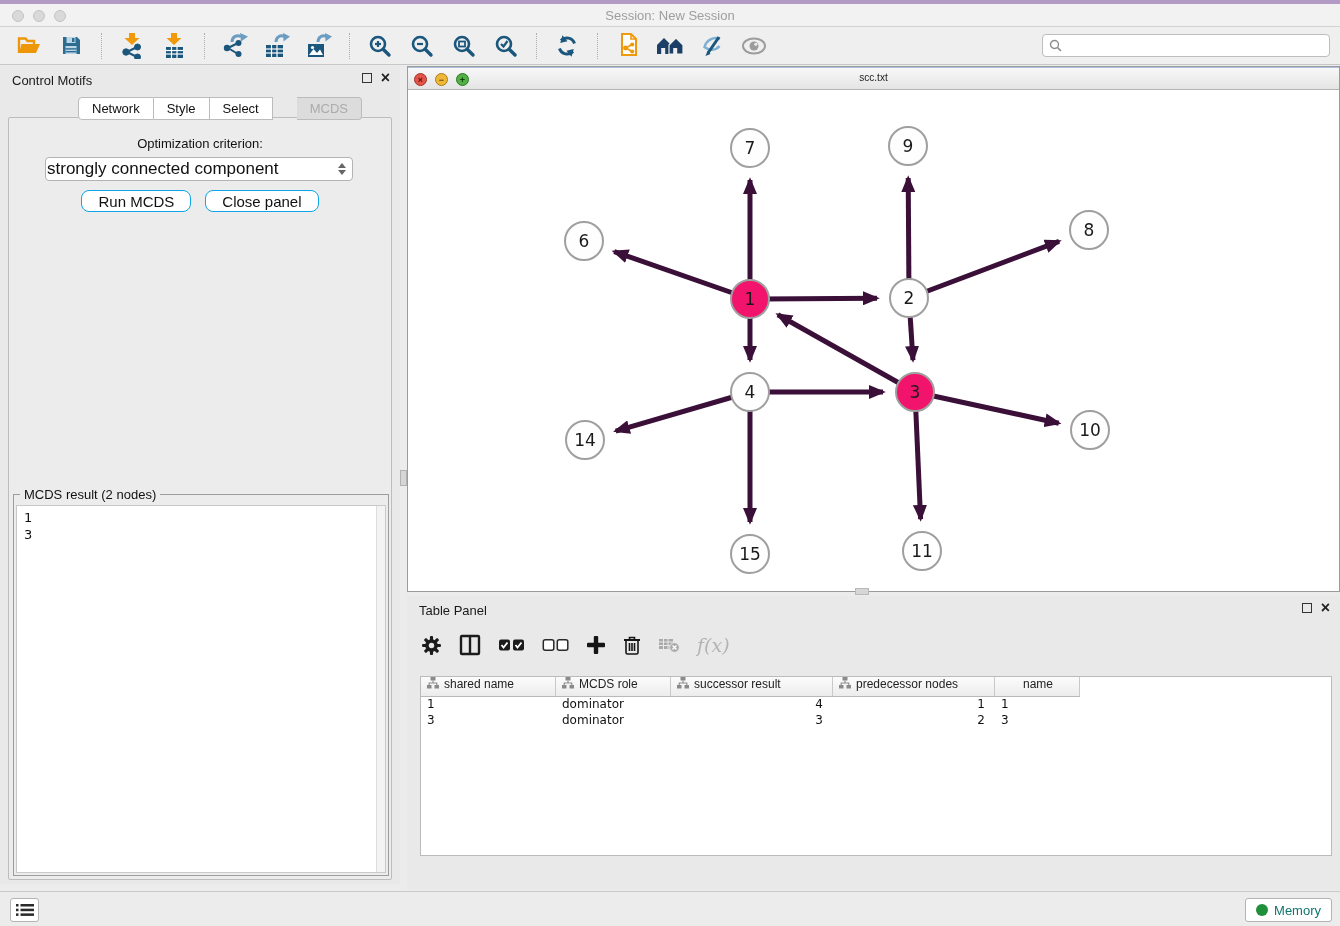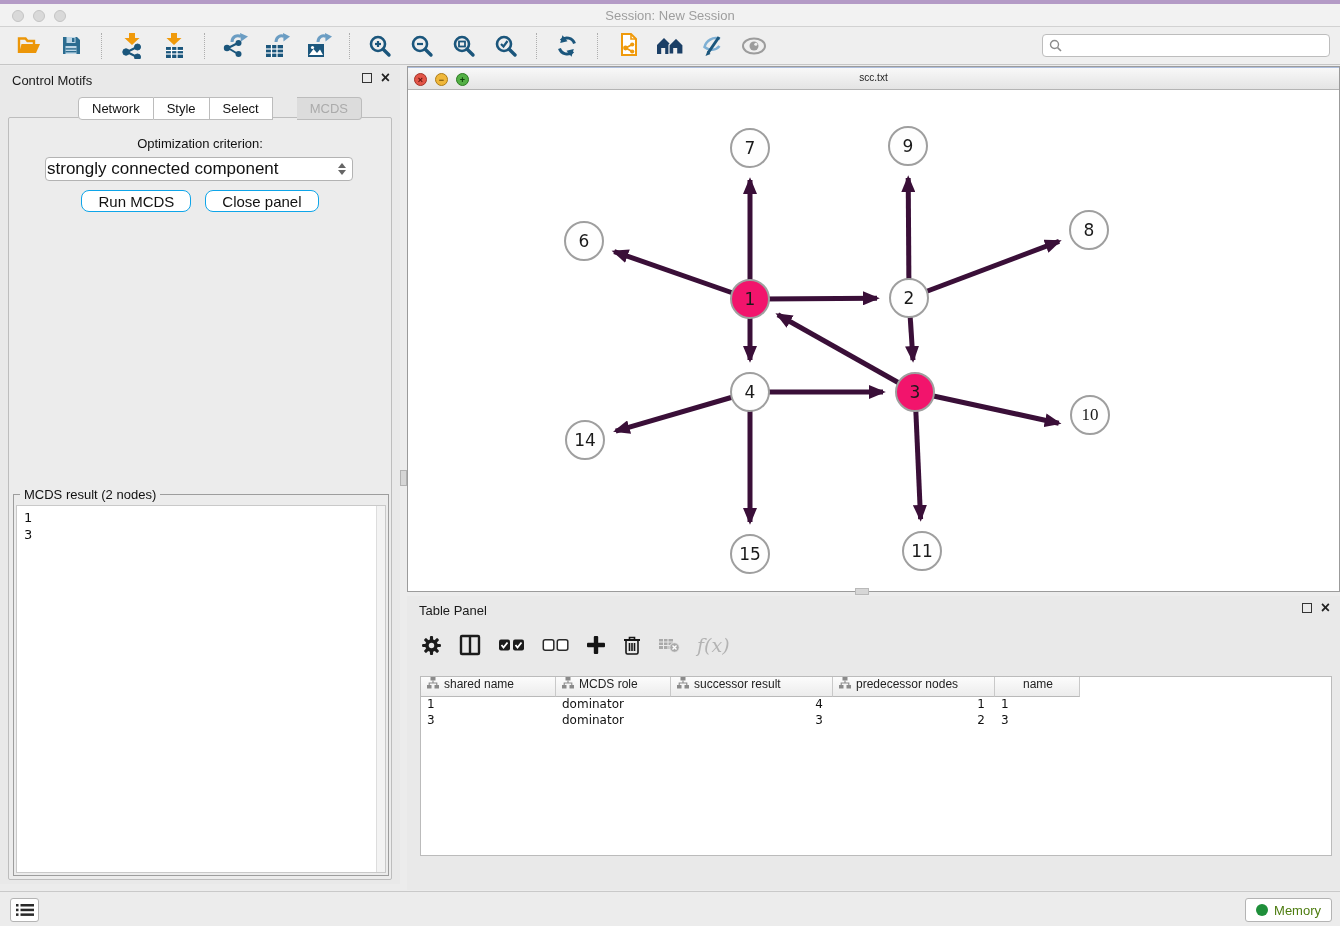--- a/index.html
+++ b/index.html
@@ -90,21 +90,21 @@
   .tp-tabs .tab { padding:4px 13px; font-size:13px; background:#fff; border:1px solid #ababab; border-left:none; color:#111; }
   .tp-tabs .tab:first-child { border-left:1px solid #ababab; border-top-left-radius:5px; border-bottom-left-radius:5px; }
   .tp-tabs .tab:last-child { border-top-right-radius:5px; border-bottom-right-radius:5px; }
   .tp-tabs .tab.active { background:#d2d2d2; color:#b2b2b2; }
 
   
   .statusbar { position:absolute; left:0; bottom:0; width:1340px; height:35px; background:#ececec; border-top:1px solid #c9c9c9; }
   .list-btn { position:absolute; left:10px; top:6px; width:29px; height:24px; background:#fff; border:1px solid #b4b4b4; border-radius:3px;
     display:flex; align-items:center; justify-content:center; }
   .memory-btn { position:absolute; right:8px; top:6px; height:24px; background:#fff; border:1px solid #b4b4b4; border-radius:3px;
-    display:flex; align-items:center; gap:6px; padding:0 10px; font-size:13px; color:#4d7c0f; }
+    display:flex; align-items:center; gap:6px; padding:0 10px; font-size:13px; color:#0f766e; }
   .memory-dot { width:12px; height:12px; border-radius:50%; }
   .fx-label { font:italic 19px "DejaVu Serif", serif; color:#b3b3b3; }
 </style>
 </head>
 <body>
 
 <div class="titlebar">
   <div class="traffic">
     <span class="dot"></span>
     <span class="dot"></span>
@@ -353,21 +353,21 @@
       </svg>
   <div class="gnode" style="left: 322px; top: 37px;">7</div>
       <div class="gnode" style="left: 480px; top: 35px;">9</div>
       <div class="gnode" style="left: 156px; top: 130px;">6</div>
       <div class="gnode" style="left: 661px; top: 119px;">8</div>
       <div class="gnode selected" style="left: 322px; top: 188px;">1</div>
       <div class="gnode" style="left: 481px; top: 187px;">2</div>
       <div class="gnode" style="left: 322px; top: 281px;">4</div>
       <div class="gnode selected" style="left: 487px; top: 281px;">3</div>
       <div class="gnode" style="left: 157px; top: 329px;">14</div>
-      <div class="gnode" style="left: 662px; top: 304px; font-family: Liberation Serif, serif;">10</div>
+      <div class="gnode" style="left: 662px; top: 319px;">10</div>
       <div class="gnode" style="left: 322px; top: 443px;">15</div>
       <div class="gnode" style="left: 494px; top: 440px;">11</div>
     </div>
 </div>
 
 <div class="h-splitter">
     <div class="h-handle"></div>
   </div>
 
 <div class="table-panel">

